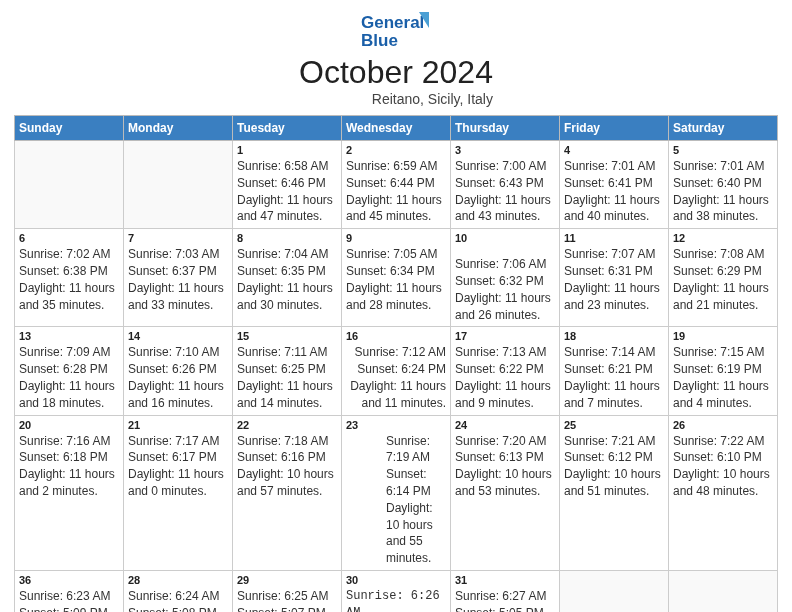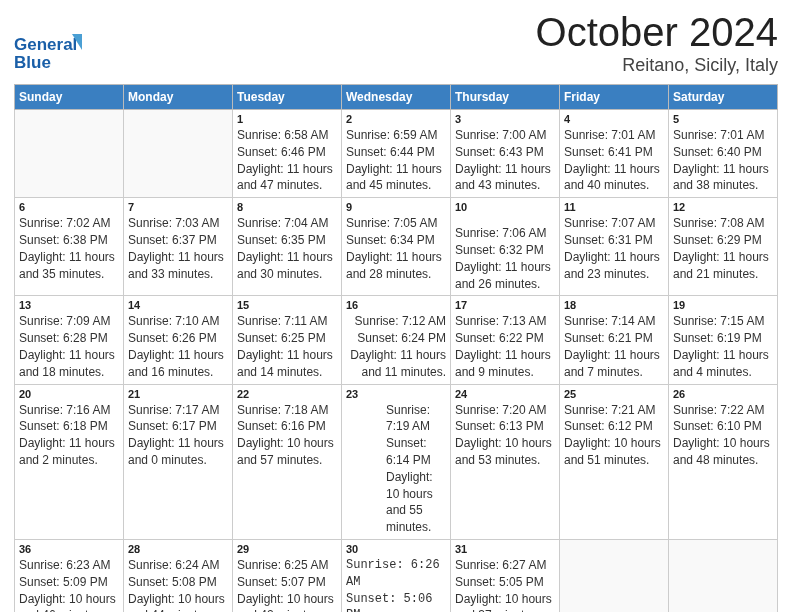--- a/index.html
+++ b/index.html
@@ -13,37 +13,38 @@
     .page {
       width: 792px;
       height: 612px;
       padding: 10px 14px 10px 14px;
       display: flex;
       flex-direction: column;
     }
     .header {
       display: flex;
       justify-content: space-between;
-      align-items: flex-end;
+      align-items: center;
       margin-bottom: 8px;
+      flex-direction: column;
     }
     .logo {
       display: flex;
       align-items: center;
     }
     .title-block {
       text-align: right;
     }
     .month-title {
-      font-size: 40px;
+      font-size: 32px;
       font-weight: normal;
       color: #222;
     }
     .location {
-      font-size: 18px;
+      font-size: 14px;
       color: #444;
     }
     .calendar-table {
       width: 100%;
       border-collapse: collapse;
       flex: 1;
     }
     .calendar-table th {
       background-color: #3a7fc1;
       color: #ffffff;

